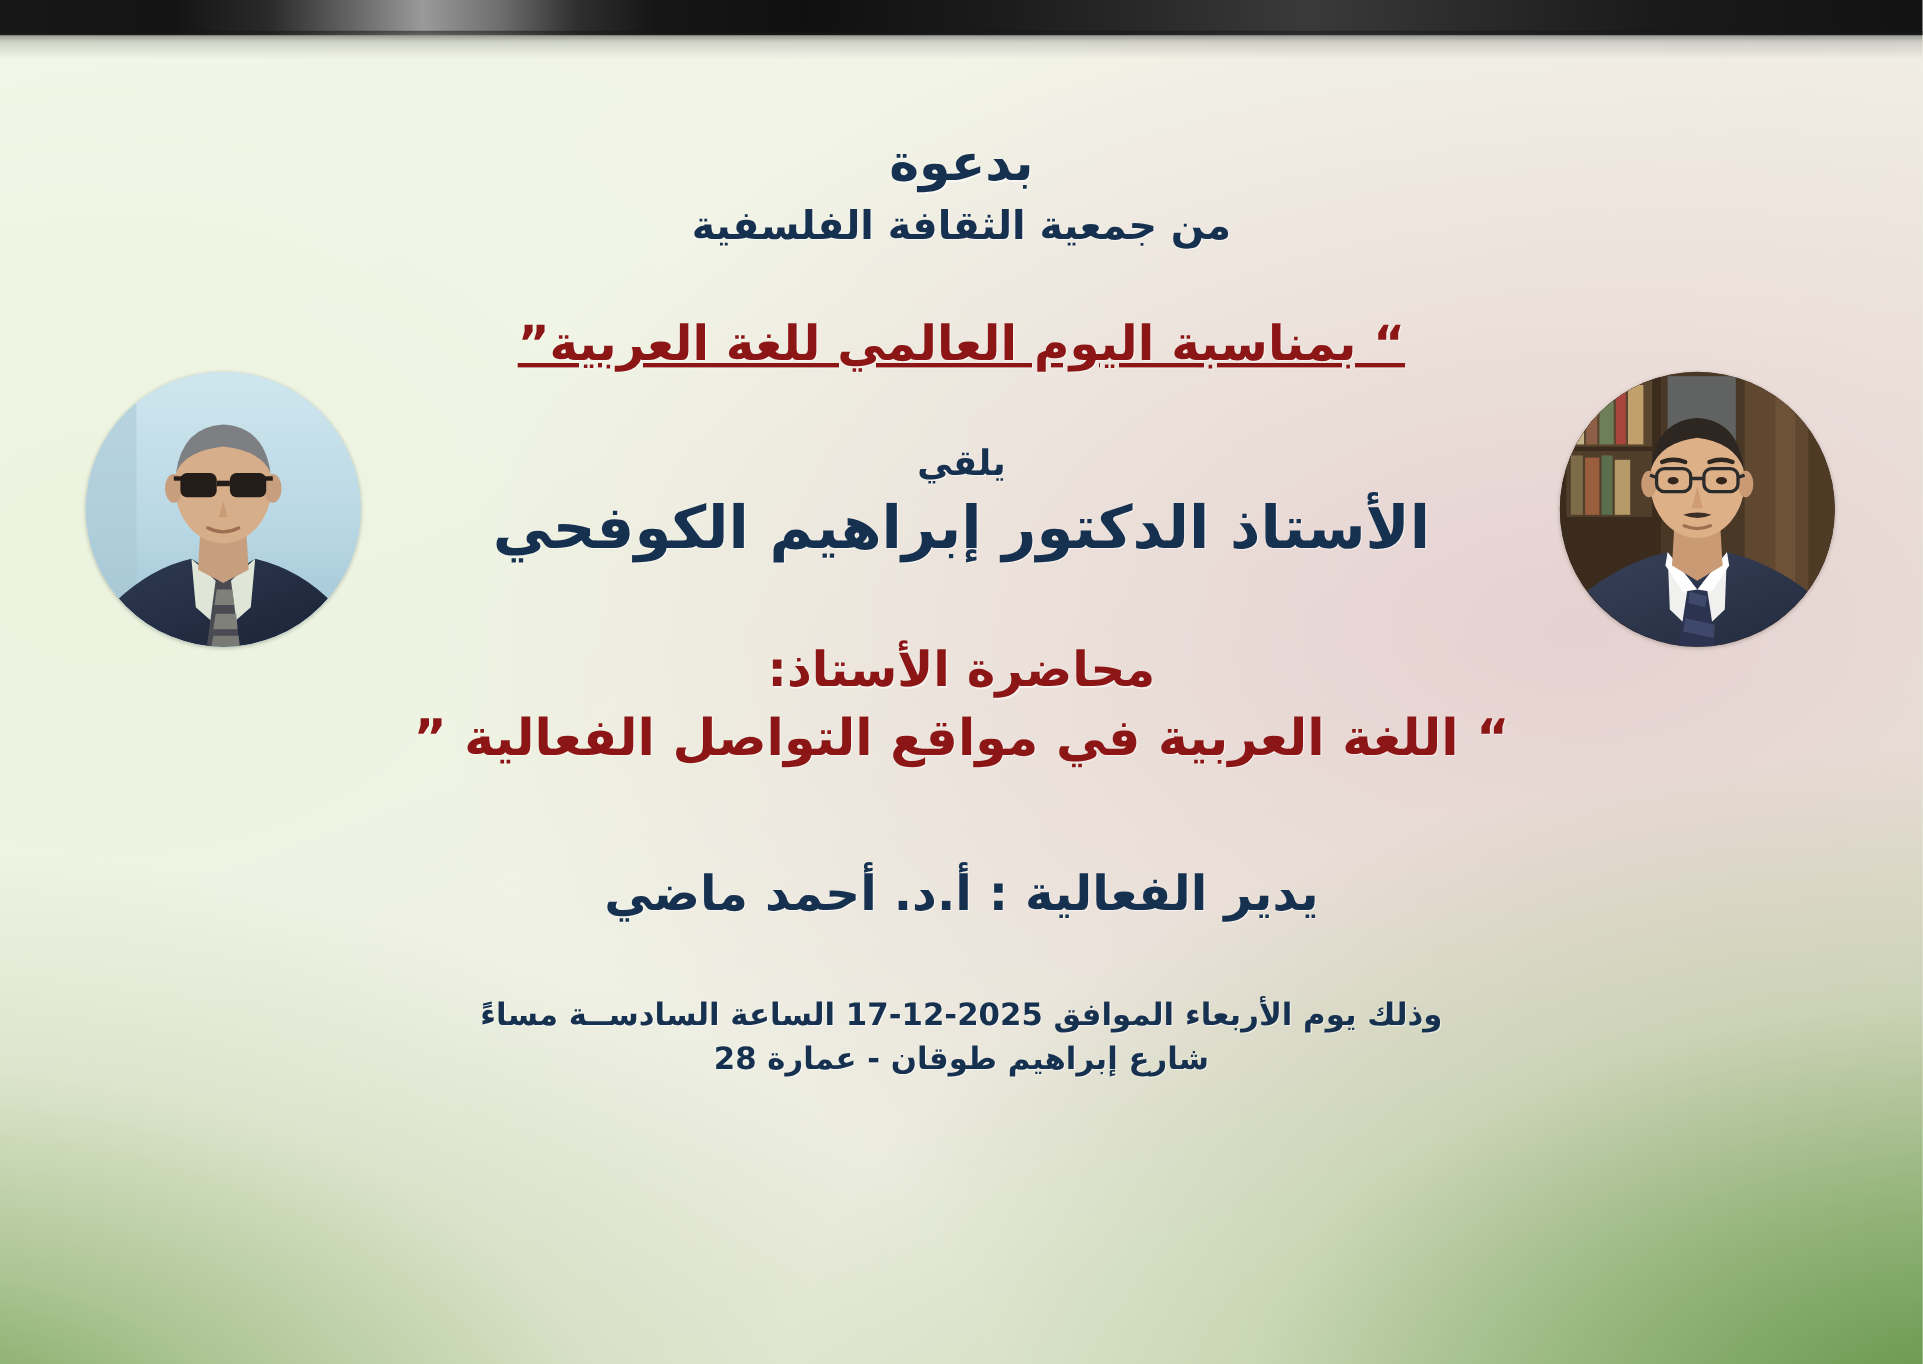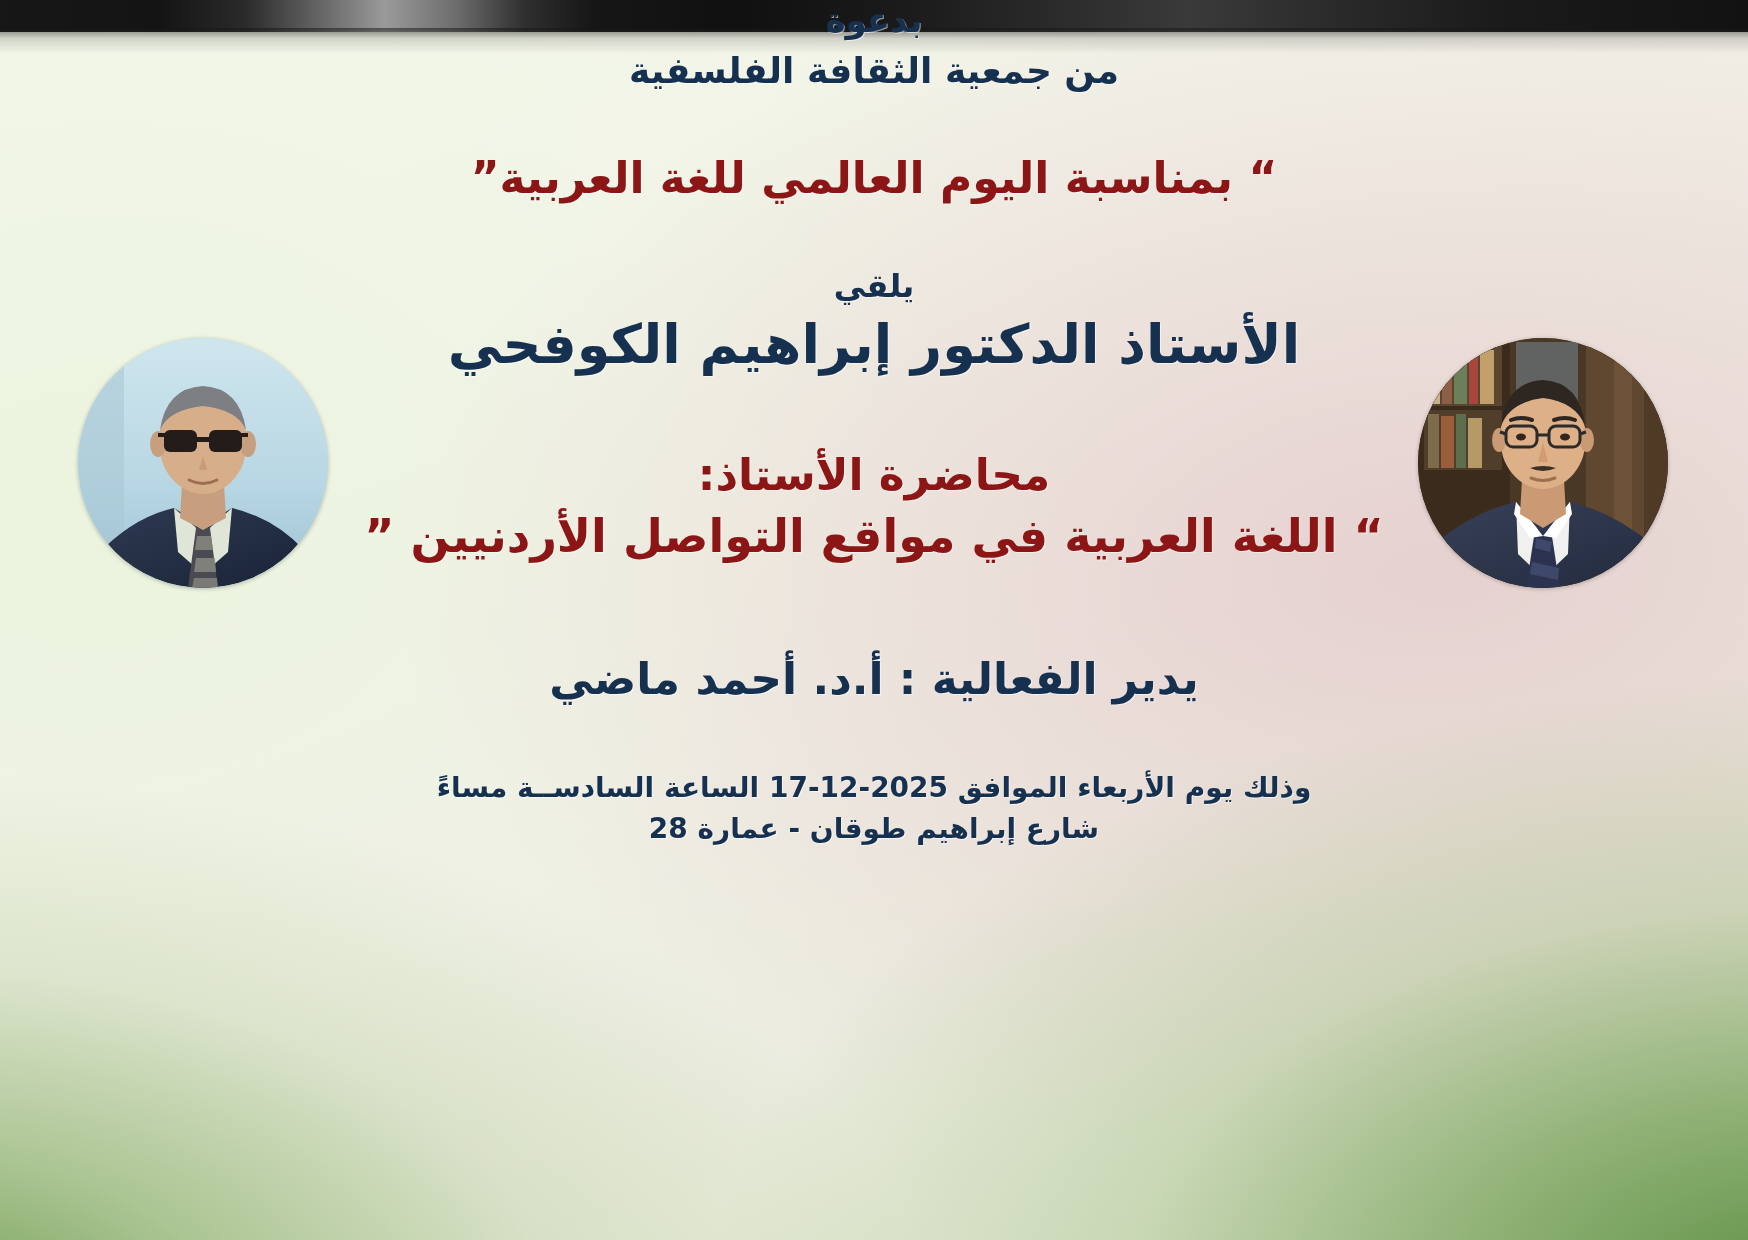--- a/index.html
+++ b/index.html
@@ -40,23 +40,23 @@
     display:flex;flex-direction:column;align-items:center;
     text-align:center;direction:rtl;
   }
   .ln{
     width:100%;line-height:1.22;font-weight:bold;letter-spacing:0;
     white-space:nowrap;
   }
   .navy{color:#16304f;text-shadow:1px 1px 0 rgba(255,255,255,0.55);}
   .red {color:#8c1616;text-shadow:1px 1px 0 rgba(255,255,255,0.5);}
 
-  .invite1{font-size:34px;}
+  .invite1{font-size:46px;margin-top:120px;}
   .invite2{font-size:36px;margin-top:8px;}
-  .occasion{font-size:44px;margin-top:58px;}
+  .occasion{font-size:44px;margin-top:58px;text-decoration:underline;}
   .gives  {font-size:32px;margin-top:62px;}
   .speaker{font-size:54px;margin-top:6px;}
   .lecture-label{font-size:44px;margin-top:70px;}
   .lecture-title{font-size:46px;margin-top:6px;}
   .moderator{font-size:44px;margin-top:88px;}
 
   .details{margin-top:60px;}
   .details .ln{font-size:28px;margin-top:6px;}
 
   
@@ -211,21 +211,21 @@
     <div class="ln navy invite2">من جمعية الثقافة الفلسفية</div>
 
     <div class="ln red occasion">“ بمناسبة اليوم العالمي للغة العربية”</div>
 
     <div class="ln navy gives">يلقي</div>
 
     <div class="ln navy speaker">الأستاذ الدكتور إبراهيم الكوفحي</div>
 
     <div class="ln red lecture-label">محاضرة الأستاذ:</div>
 
-    <div class="ln red lecture-title">“ اللغة العربية في مواقع التواصل الأردنيين ”</div>
+    <div class="ln red lecture-title">“ اللغة العربية في مواقع التواصل الفعالية ”</div>
 
     <div class="ln navy moderator">يدير الفعالية : أ.د. أحمد ماضي</div>
 
     <div class="details">
       <div class="ln navy">وذلك يوم الأربعاء الموافق 2025-12-17 الساعة السادســة مساءً</div>
       <div class="ln navy">شارع إبراهيم طوقان - عمارة 28</div>
     </div>
 
   </div>
 </div>

